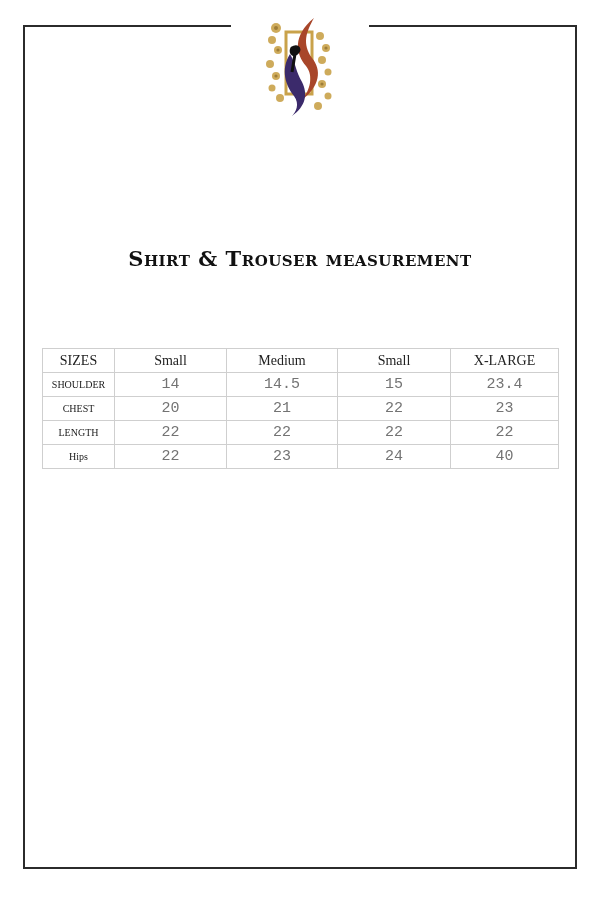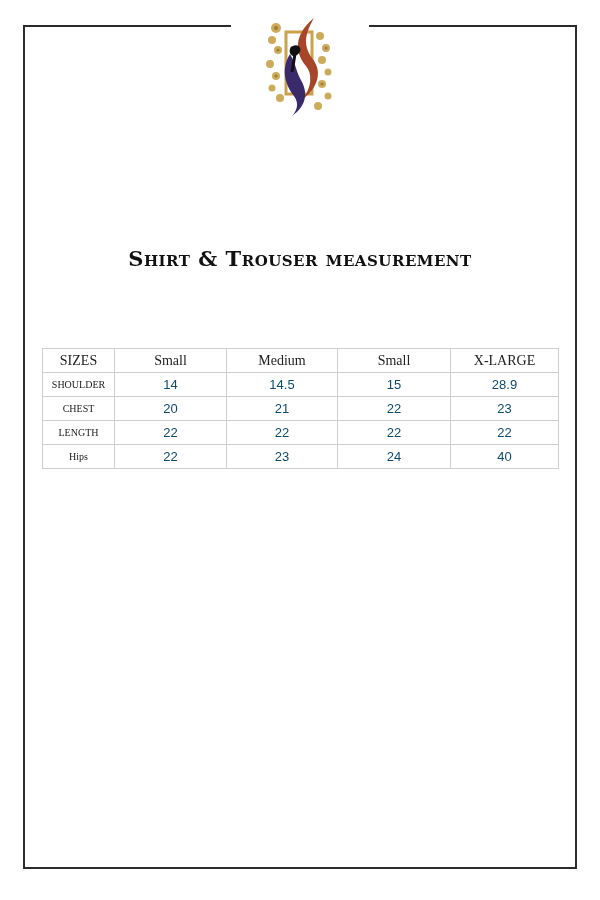--- a/index.html
+++ b/index.html
@@ -17,21 +17,21 @@
            font-family:"DejaVu Serif", serif; font-weight:bold; font-size:21px;
            font-variant:small-caps; letter-spacing:0.5px; color:#111; }
 
   table.sizes { position:absolute; left:42px; top:348px; width:516px;
                 border-collapse:collapse; table-layout:fixed; }
   table.sizes td, table.sizes th { border:1px solid #cfcfcf; text-align:center; padding:0;
                  font-weight:normal; }
   table.sizes th { height:23px; font-family:"Liberation Serif", serif; font-size:14px; color:#222; }
   table.sizes td { height:23px; }
   td.label { font-family:"Liberation Serif", serif; font-size:10px; color:#222; }
-  td.val { font-family:Liberation Sans, sans-serif; font-size:13px; color:#0c4a6e; }
+  td.val { font-family:Liberation Mono, monospace; font-size:15px; color:#737373; }
 </style>
 </head>
 <body>
 
 <div class="frame-top-l"></div>
 <div class="frame-top-r"></div>
 <div class="frame-left"></div>
 <div class="frame-right"></div>
 <div class="frame-bottom"></div>
 
@@ -88,21 +88,21 @@
     <th>Small</th>
     <th>Medium</th>
     <th>Small</th>
     <th>X-LARGE</th>
   </tr>
   <tr>
     <td class="label">SHOULDER</td>
     <td class="val">14</td>
     <td class="val">14.5</td>
     <td class="val">15</td>
-    <td class="val">28.9</td>
+    <td class="val">23.4</td>
   </tr>
   <tr>
     <td class="label">CHEST</td>
     <td class="val">20</td>
     <td class="val">21</td>
     <td class="val">22</td>
     <td class="val">23</td>
   </tr>
   <tr>
     <td class="label">LENGTH</td>

